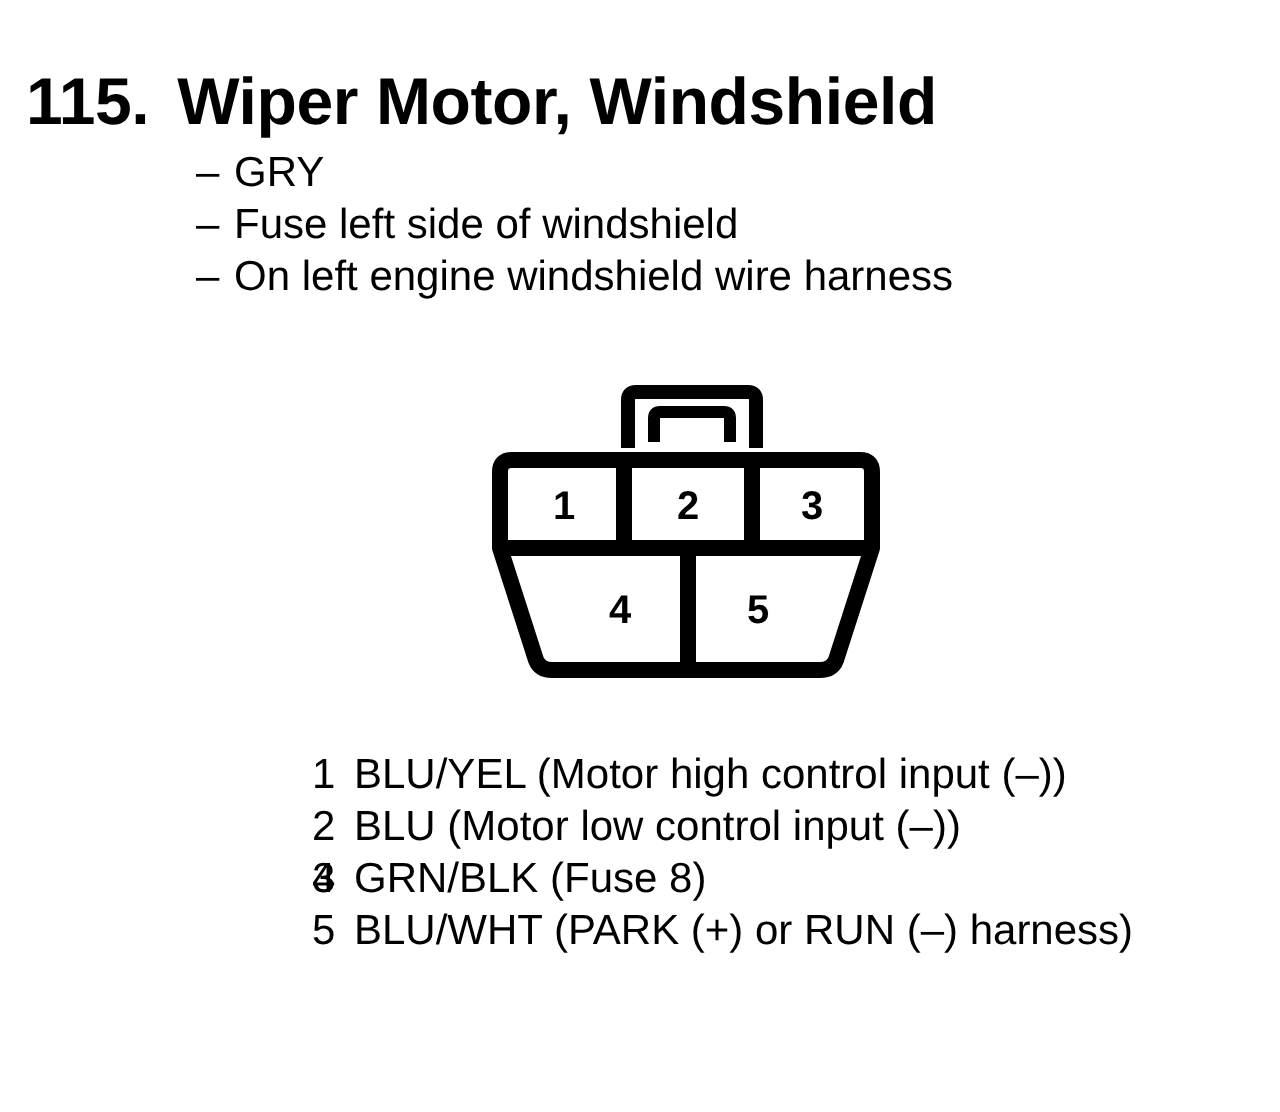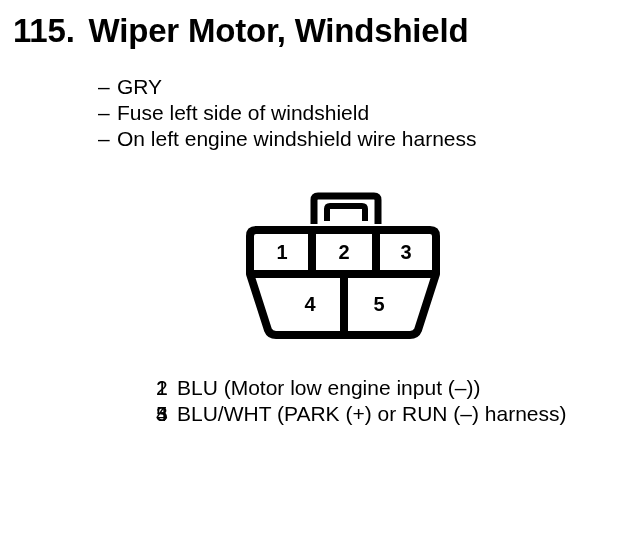--- a/index.html
+++ b/index.html
@@ -14,21 +14,21 @@
     overflow: hidden;
     font-family: "Liberation Sans", sans-serif;
     color: #000000;
     -webkit-font-smoothing: none;
   }
 
   
   .page-heading {
     position: absolute;
     left: 13px;
-    top: 12px;
+    top: 32px;
     font-size: 33px;
     font-weight: bold;
     letter-spacing: -0.2px;
     white-space: nowrap;
     line-height: 38px;
   }
   .page-heading .heading-number {
     margin-right: 14px;
   }
 
@@ -136,28 +136,30 @@
     <text class="cavity-number" x="104" y="64">2</text>
     <text class="cavity-number" x="166" y="64">3</text>
     <text class="cavity-number" x="70" y="116">4</text>
     <text class="cavity-number" x="139" y="116">5</text>
   </svg>
 </div>
 
 <div class="pin-legend">
   <div class="pin-row">
     <span class="pin-number">1</span>
+    <span>BLU/YEL (Motor high control input (–))</span>
   </div>
   <div class="pin-row">
     <span class="pin-number">2</span>
-    <span>BLU (Motor low engine input (–))</span>
+    <span>BLU (Motor low control input (–))</span>
   </div>
   <div class="pin-row">
     <span class="pin-number">3</span>
   </div>
   <div class="pin-row">
     <span class="pin-number">4</span>
+    <span>GRN/BLK (Fuse 8)</span>
   </div>
   <div class="pin-row">
     <span class="pin-number">5</span>
     <span>BLU/WHT (PARK (+) or RUN (–) harness)</span>
   </div>
 </div>
 
 </body></html>

